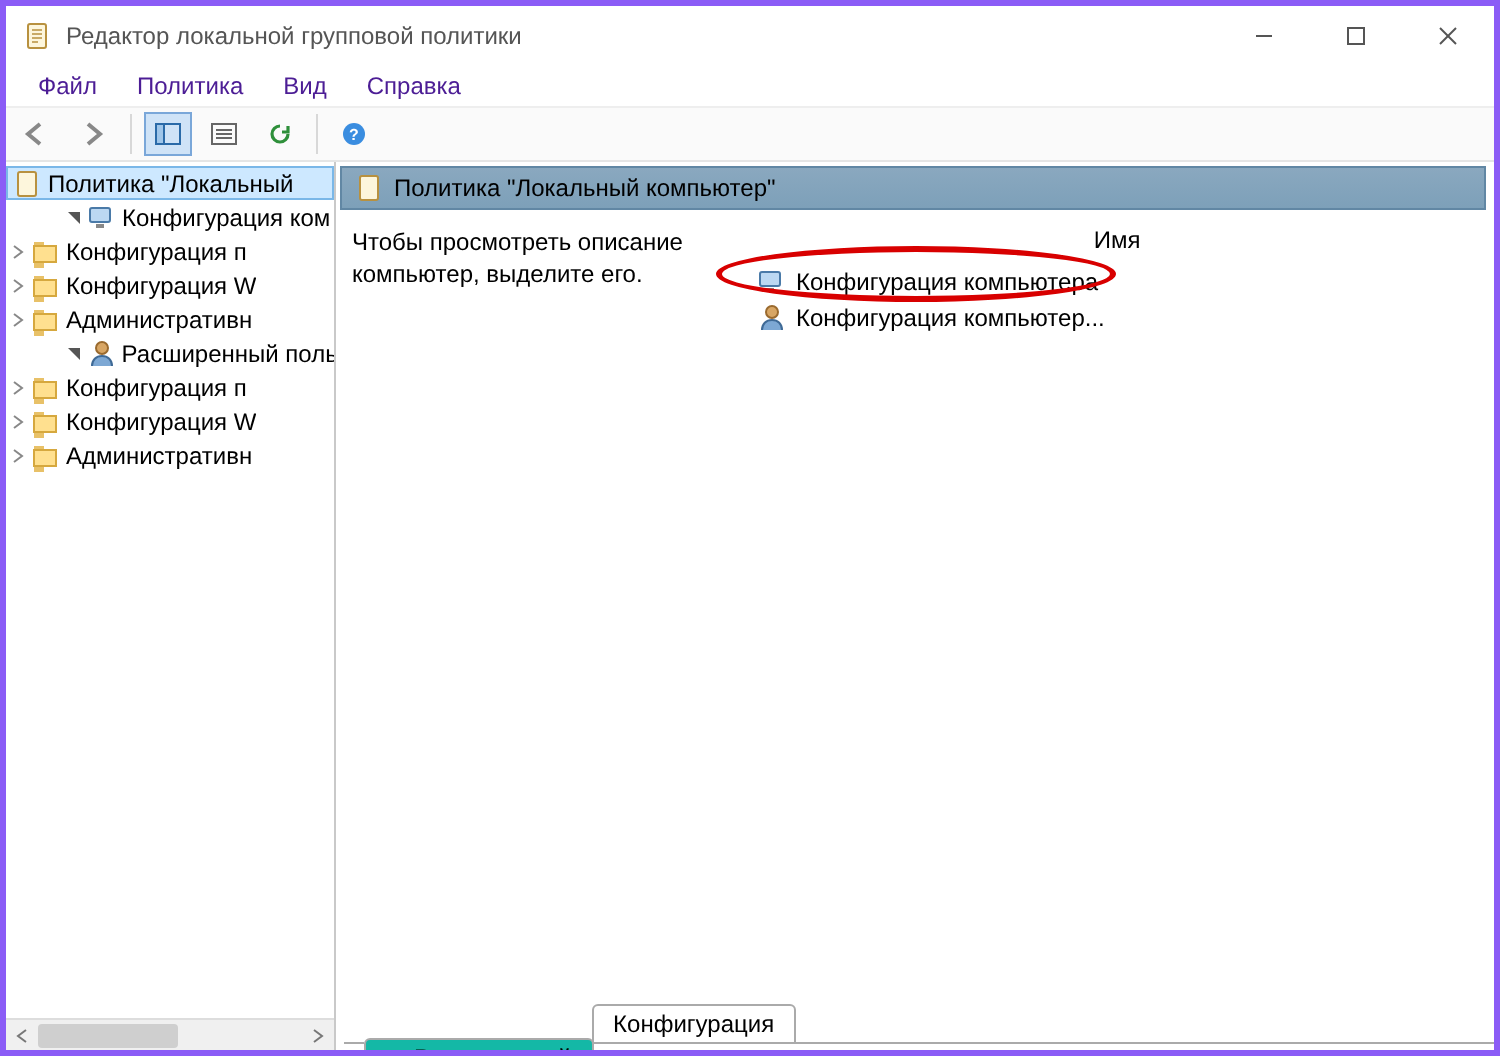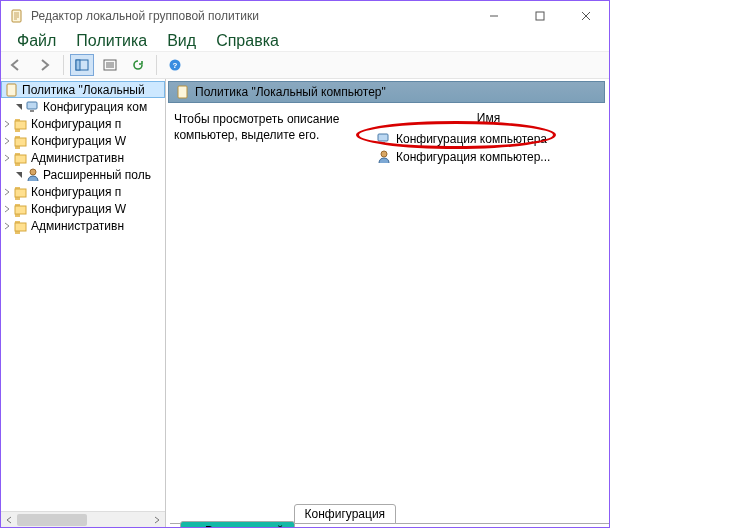--- a/index.html
+++ b/index.html
@@ -1,43 +1,43 @@
 <!DOCTYPE html>
 <html><head>
 <meta charset="utf-8">
 <style>
   * { box-sizing: border-box; font-family: "Segoe UI", Tahoma, sans-serif; }
   body { margin: 0; width: 750px; height: 528px; background: #fff; overflow: hidden; font-size: 12px; color: #000; }
-  .window { width: 610px; height: 528px; border: 1px solid #8b5cf6; display: flex; flex-direction: column; }
+  .window { width: 750px; height: 528px; border: 3px solid #8b5cf6; display: flex; flex-direction: column; }
 
   .titlebar { height: 30px; display: flex; align-items: center; padding-left: 8px; background: #fff; }
   .titlebar .t-icon { width: 16px; height: 16px; margin-right: 6px; }
   .titlebar .t-text { flex: 1; color: #555; font-size: 12px; }
   .titlebar .t-btns { display: flex; height: 100%; }
   .t-btn { width: 46px; display: flex; align-items: center; justify-content: center; color: #555; }
   .t-btn svg { stroke: #555; }
 
   .menubar { height: 20px; display: flex; align-items: center; padding: 0 6px; gap: 0; }
-  .menuitem { padding: 2px 10px; color: #14532d; font-size: 16px; }
+  .menuitem { padding: 2px 10px; color: #4c1d95; font-size: 12px; }
 
   .toolbar { height: 28px; border-top: 1px solid #eee; border-bottom: 1px solid #e5e5e5; background: #fafafa; display: flex; align-items: center; padding: 0 4px; gap: 4px; }
   .tbtn { width: 24px; height: 22px; display: flex; align-items: center; justify-content: center; border: 1px solid transparent; }
   .tbtn.sel { border: 1px solid #7aa7d9; background: #cfe3f7; }
   .tsep { width: 1px; height: 20px; background: #d8d8d8; margin: 0 2px; }
 
   .content { flex: 1; display: flex; overflow: hidden; }
 
   .tree-col { width: 165px; border-right: 1px solid #c9c9c9; display: flex; flex-direction: column; }
   .tree { flex: 1; overflow: hidden; padding-top: 2px; user-select: none; }
   .node { display: flex; align-items: center; height: 17px; white-space: nowrap; overflow: hidden; font-size: 12px; }
   .node .twisty { width: 12px; display: flex; justify-content: center; align-items: center; }
   .node .n-icon { width: 16px; height: 16px; margin-right: 2px; display: flex; align-items: center; justify-content: center; }
   .node .n-text { overflow: hidden; text-overflow: clip; }
   .node.root { padding-left: 2px; background: #cde8ff; border: 1px solid #7ab7e8; }
-  .node.l1 { padding-left: 12px; }
+  .node.l1 { padding-left: 28px; }
   .node.l2 { }
   .tree-scroll { height: 16px; border-top: 1px solid #ddd; background: #f0f0f0; display: flex; align-items: center; }
   .tree-scroll .sb-btn { width: 16px; height: 14px; display:flex; align-items:center; justify-content:center; }
   .tree-scroll .sb-track { flex:1; height: 14px; background:#f0f0f0; position:relative; }
   .tree-scroll .sb-thumb { position:absolute; left:0; top:1px; width:70px; height:12px; background:#cfcfcf; border-radius:2px; }
 
   .right-col { flex: 1; display: flex; flex-direction: column; overflow: hidden; }
   .rheader { height: 22px; background: linear-gradient(#8aa8bf, #7da0b9); border: 1px solid #6187a4; display: flex; align-items: center; margin: 2px 4px 0 2px; }
   .rheader .h-icon { width: 16px; height: 16px; margin: 0 4px 0 6px; }
   .rheader .h-text { color: #000; font-size: 12px; }

